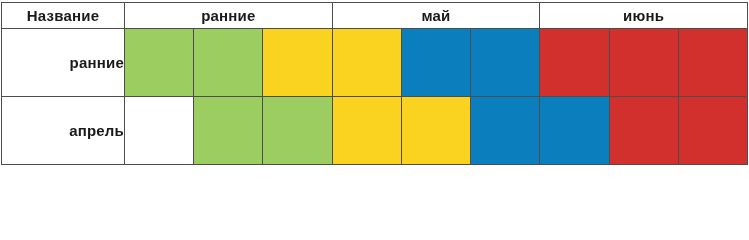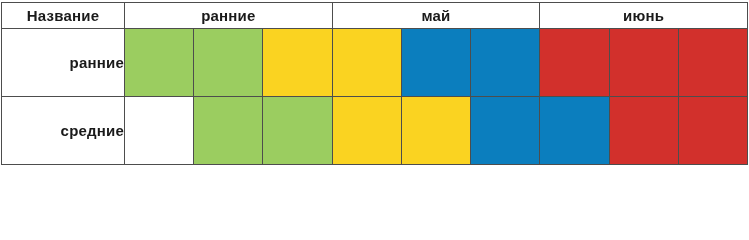--- a/index.html
+++ b/index.html
@@ -101,21 +101,21 @@
           <td class="cell c-green"></td>
           <td class="cell c-yellow"></td>
           <td class="cell c-yellow"></td>
           <td class="cell c-blue"></td>
           <td class="cell c-blue"></td>
           <td class="cell c-red"></td>
           <td class="cell c-red"></td>
           <td class="cell c-red"></td>
         </tr>
         <tr class="data-row">
-          <td class="row-label">средние</td>
+          <td class="row-label">апрель</td>
           <td class="cell c-empty"></td>
           <td class="cell c-green"></td>
           <td class="cell c-green"></td>
           <td class="cell c-yellow"></td>
           <td class="cell c-yellow"></td>
           <td class="cell c-blue"></td>
           <td class="cell c-blue"></td>
           <td class="cell c-red"></td>
           <td class="cell c-red"></td>
         </tr>

